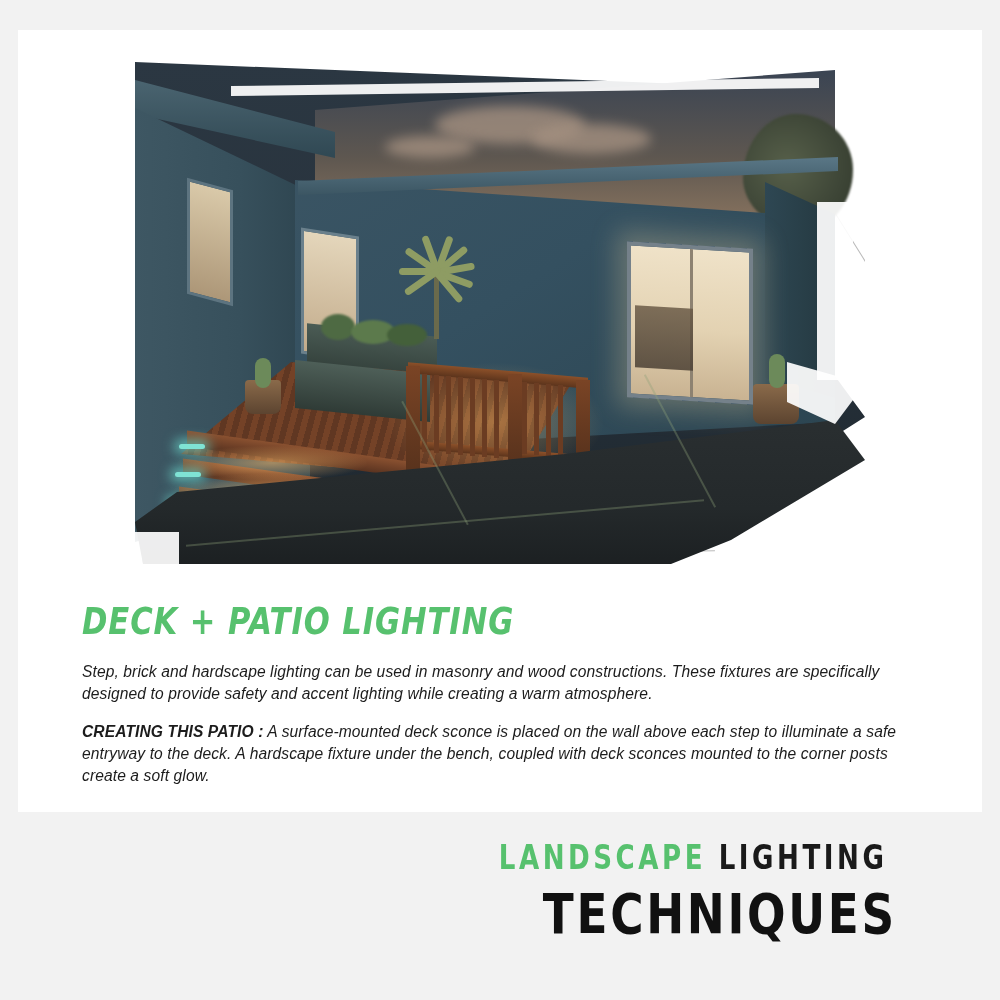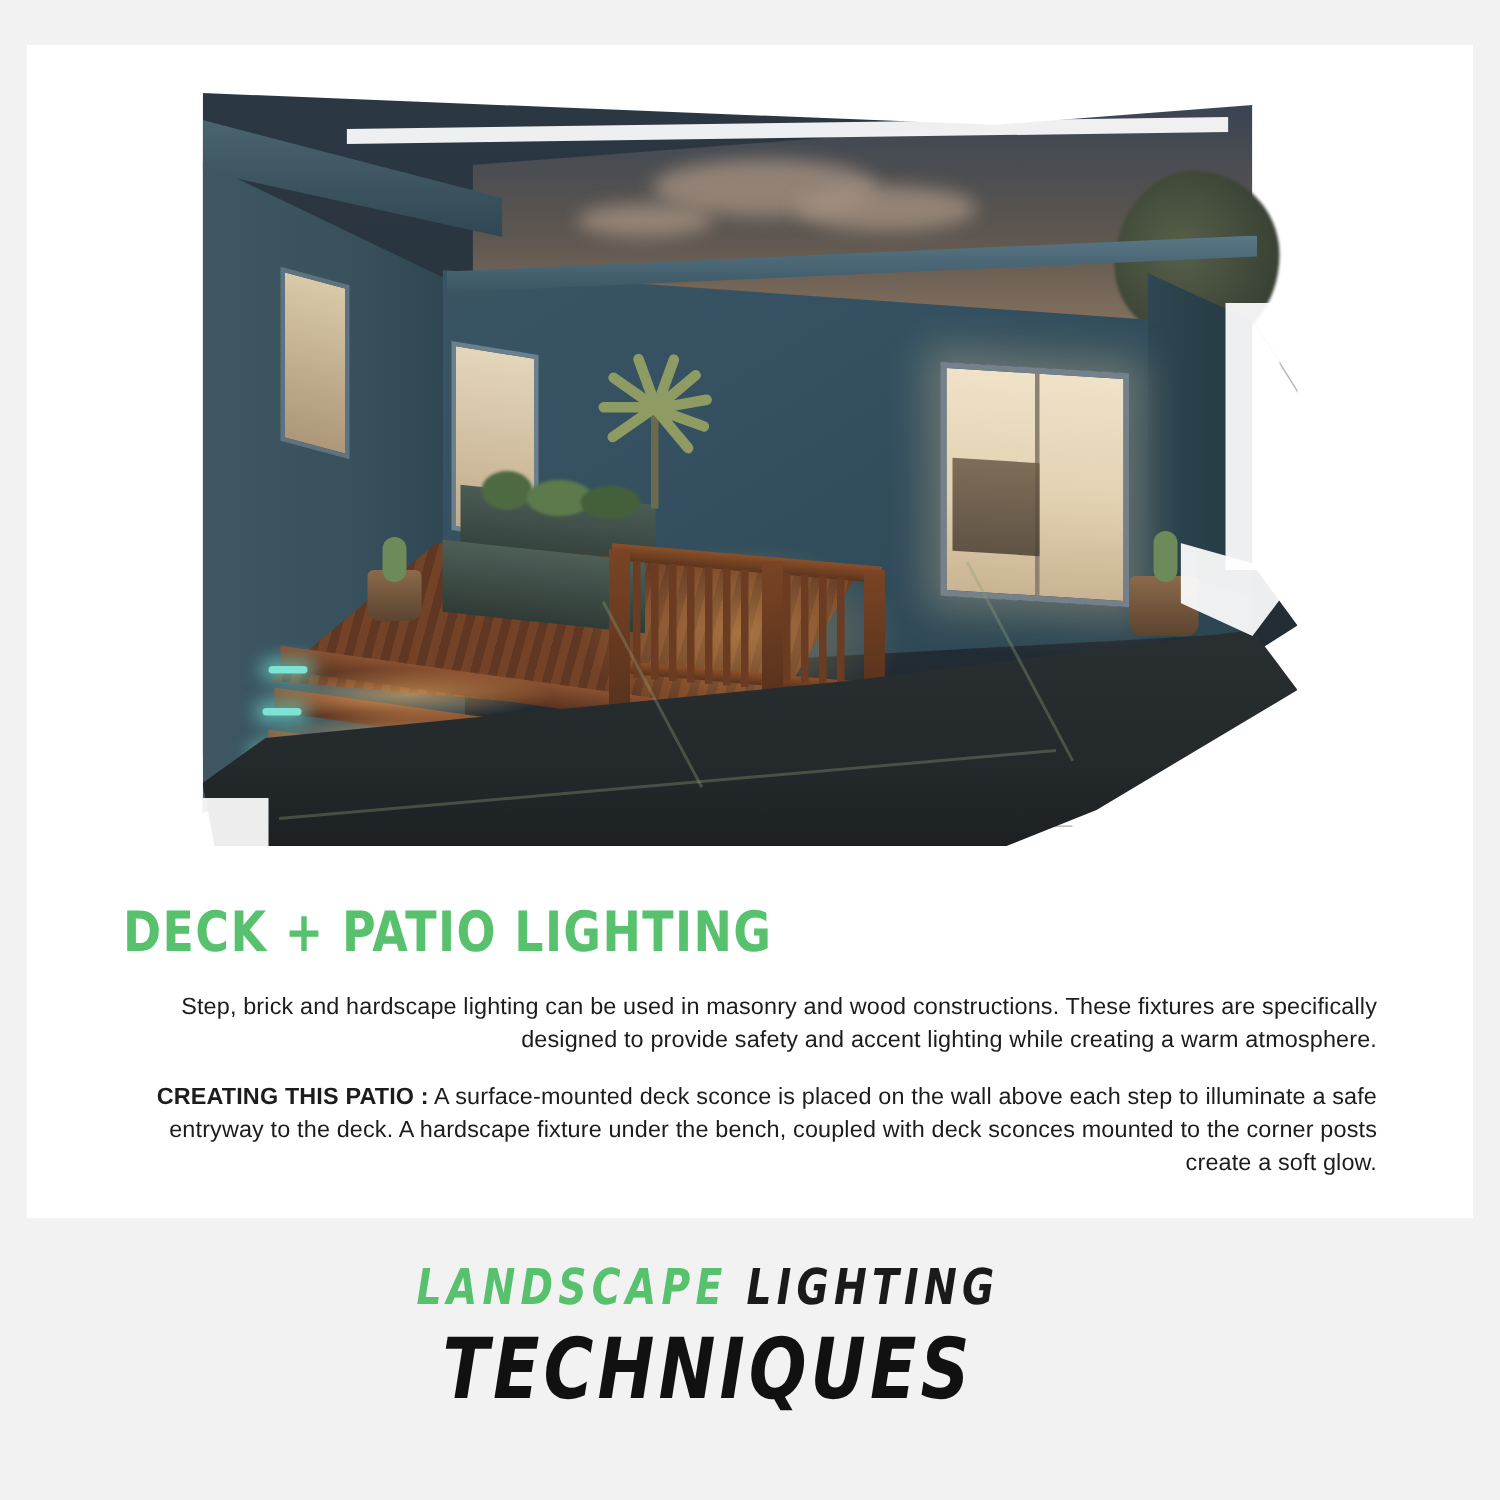--- a/index.html
+++ b/index.html
@@ -304,51 +304,50 @@
     height: 1px;
     transform-origin: 0 0;
   }
 
   
   .content {
     position: absolute;
     left: 82px;
     top: 600px;
     width: 836px;
+    font-style: italic;
   }
   .headline {
     font-family: "DejaVu Sans Condensed", "Liberation Sans Narrow", "Liberation Sans", sans-serif;
     font-weight: bold;
     font-size: 37px;
     letter-spacing: 1px;
     color: #57c16e;
     margin: 0 0 18px 0;
     transform: scaleX(.92);
     transform-origin: left center;
   }
   .body-text {
     font-size: 15.6px;
     line-height: 22px;
     color: #1c1c1c;
     margin: 0 0 16px 0;
     letter-spacing: .1px;
-    text-align: right;
   }
   .body-text b {
     font-weight: bold;
   }
 
   
   .footer {
     position: absolute;
     left: 0;
     top: 838px;
     width: 944px;
-    text-align: center;
-    font-style: italic;
+    text-align: right;
   }
   .footer-line1 {
     font-family: "DejaVu Sans Condensed", "Liberation Sans Narrow", "Liberation Sans", sans-serif;
     font-weight: bold;
     font-size: 33px;
     letter-spacing: 4px;
     transform: scaleX(.88);
   }
   .footer-line1 .green { color: #57c16e; }
   .footer-line1 .dark { color: #1a1a1a; }

